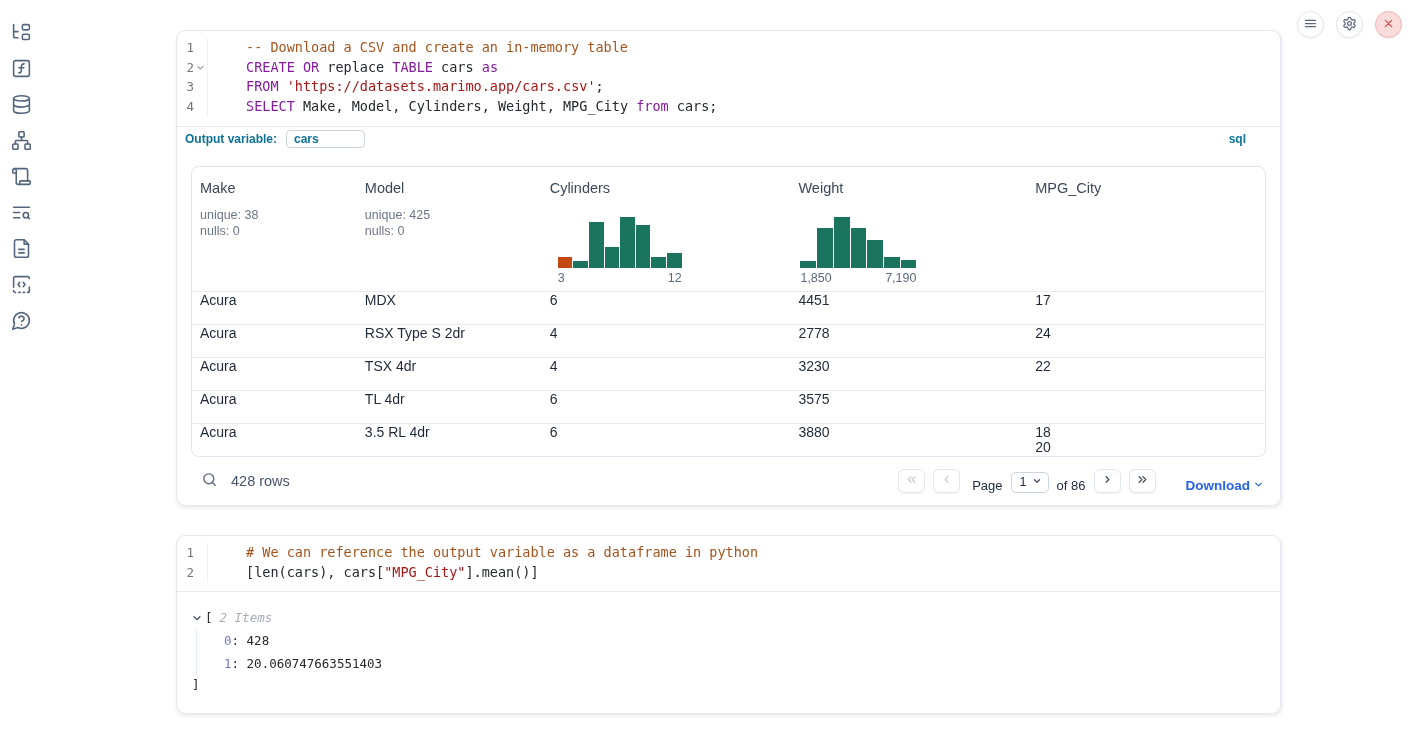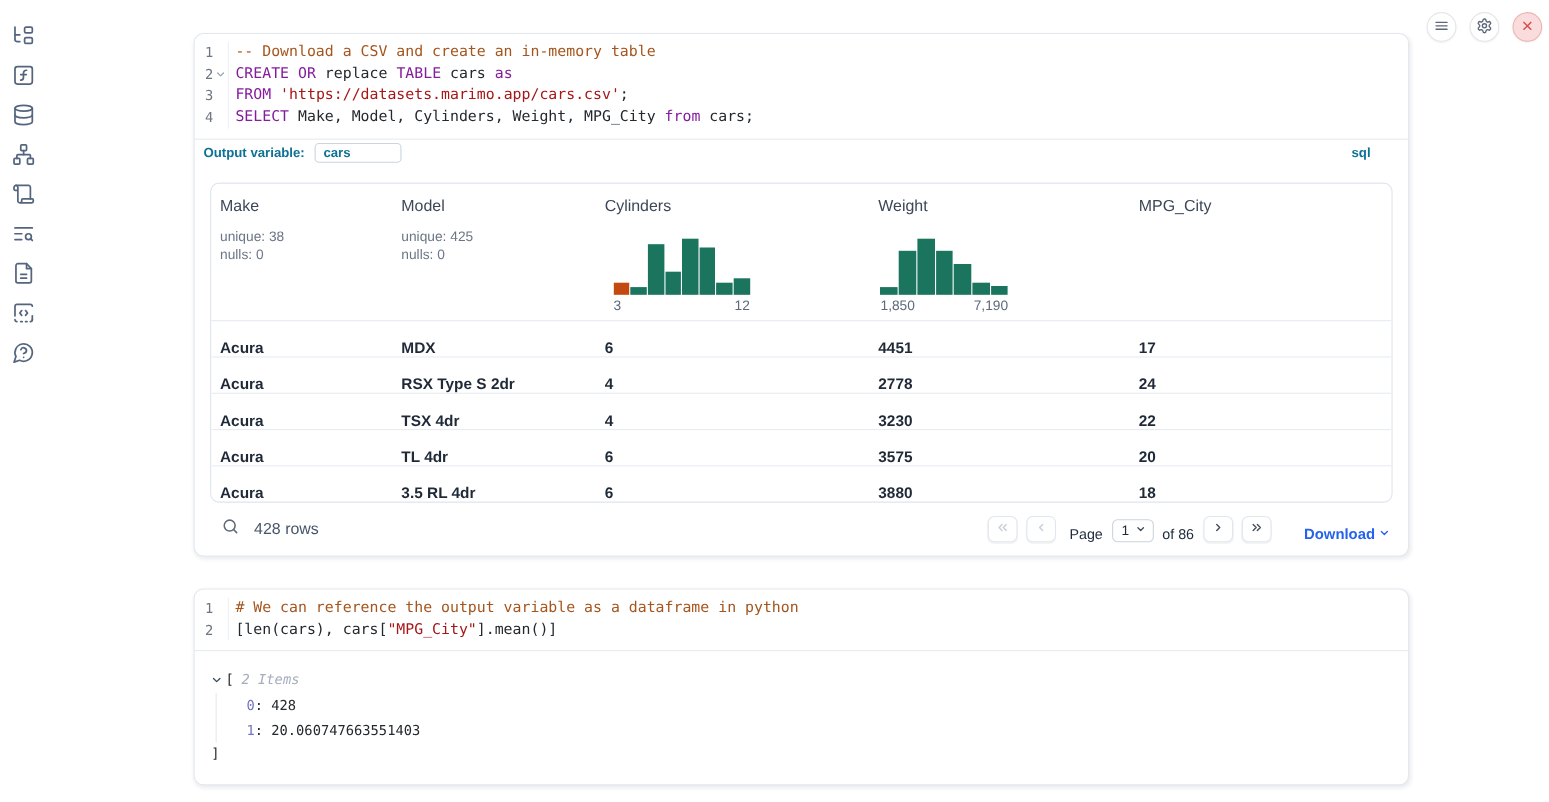--- a/index.html
+++ b/index.html
@@ -27,21 +27,21 @@
     border:1px solid #e3e8ef; border-radius:9px; box-shadow:1px 2px 4px rgba(15,23,42,.09); }
   #cell1 { top:30px; }
   #cell2 { top:535px; }
   .editor { padding:7px 0 9px; font-family:"DejaVu Sans Mono", monospace; font-size:13.5px; line-height:19.7px; }
   .editor.bordered { border-bottom:1px solid #e7ebf0; }
   .code-row { display:flex; }
   .gutter { display:flex; flex:none; width:31px; border-right:1px solid #edf0f4; margin-right:6px; }
   .ln { width:17px; text-align:right; color:#6e7781; font-size:12.5px; flex:none; }
   .fold { width:13px; flex:none; display:flex; align-items:center; justify-content:center; color:#98a2b1; }
   .fold svg { width:9px; height:9px; }
-  .code { white-space:pre; }
+  .code { white-space:pre;margin-left:32px; }
   .tok-kw { color:#841c9e; }
   .tok-cm { color:#a5551d; }
   .tok-str { color:#a61717; }
   .tok-pl { color:#24292e; }
   
   .outvar-bar { border-top:1px solid #e7ebf0; height:26px; display:flex; align-items:center; padding:0 8px; gap:9px; }
   .outvar-label { font-size:12px; font-weight:700; color:#0d7296; }
   .outvar-input { width:79px; height:18px; border:1px solid #ccd4de; border-radius:4px;
     font-size:12px; font-weight:700; color:#0d7296; padding:0 7px; display:flex; align-items:center; background:#fff; }
   .lang-label { margin-left:auto; margin-right:26px; font-size:12px; font-weight:700; color:#0d7296; }
@@ -49,21 +49,21 @@
   .cell-output { padding:14px 14px 0; }
   .data-table { border:1px solid #dfe5ed; border-radius:8px; overflow:hidden; }
   .thead { display:flex; height:124px; }
   .th { padding:13px 8px 6px; display:flex; flex-direction:column; cursor:pointer; }
   .th-name { font-size:14.5px; color:#3c4757; }
   .th-stats { margin-top:11px; font-size:12.5px; color:#6b7686; line-height:16px; }
   .hist { margin-top:auto; }
   .hist-bars { display:flex; align-items:flex-end; gap:1px; height:51px; }
   .hist-bar { flex:1; }
   .hist-labels { display:flex; justify-content:space-between; font-size:12.5px; color:#5d6b7c; margin-top:3px; }
-  .tr { display:flex; border-top:1px solid #e7ecf2; height:33px; align-items:flex-end;font-weight:bold; }
+  .tr { display:flex; border-top:1px solid #e7ecf2; height:33px; align-items:flex-start; }
   .td { padding:0 8px; font-size:14px; color:#1f2937; overflow:hidden; white-space:nowrap; }
   
   .table-footer { height:48px; display:flex; align-items:center; padding:0 2px; }
   .tf-left { display:flex; align-items:center; gap:13px; color:#475569; font-size:14.5px; margin-left:8px; }
   .tf-left svg { width:17px; height:17px; color:#5f6b7a; }
   .tf-right { margin-left:auto; display:flex; align-items:flex-end; gap:8px; }
   .pg-btn { width:27px; height:24px; border:1px solid #e1e7ee; border-radius:6px; background:#fff; padding:0;
     display:flex; align-items:center; justify-content:center; box-shadow:0 1px 1px rgba(16,24,40,.05); cursor:pointer; }
   .pg-btn svg { width:13px; height:13px; }
   .pg-btn.disabled { color:#c7cfd9; }

